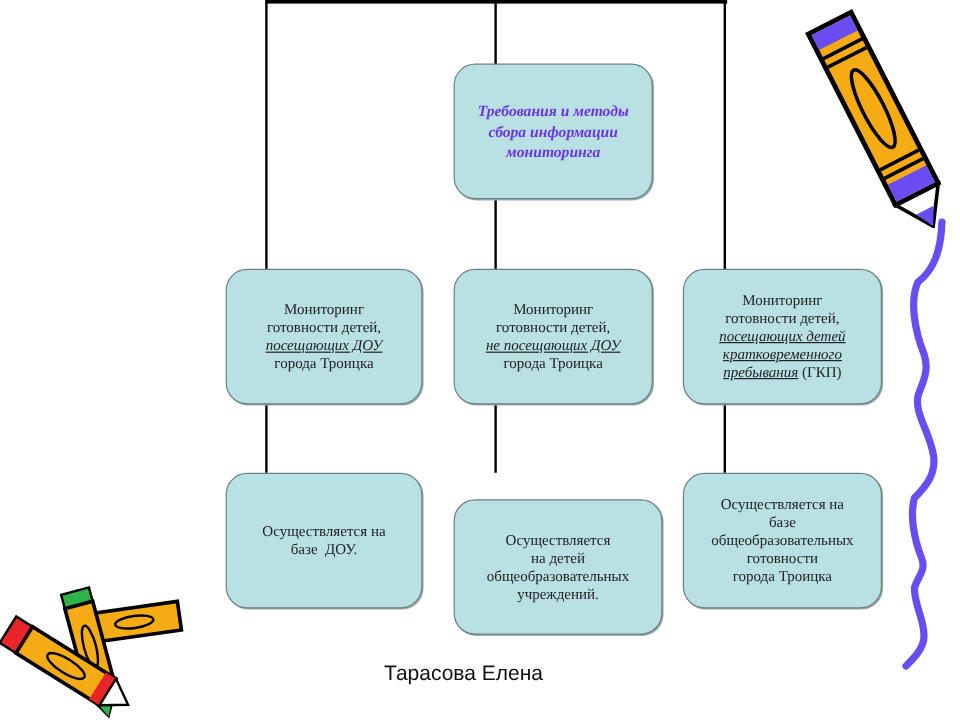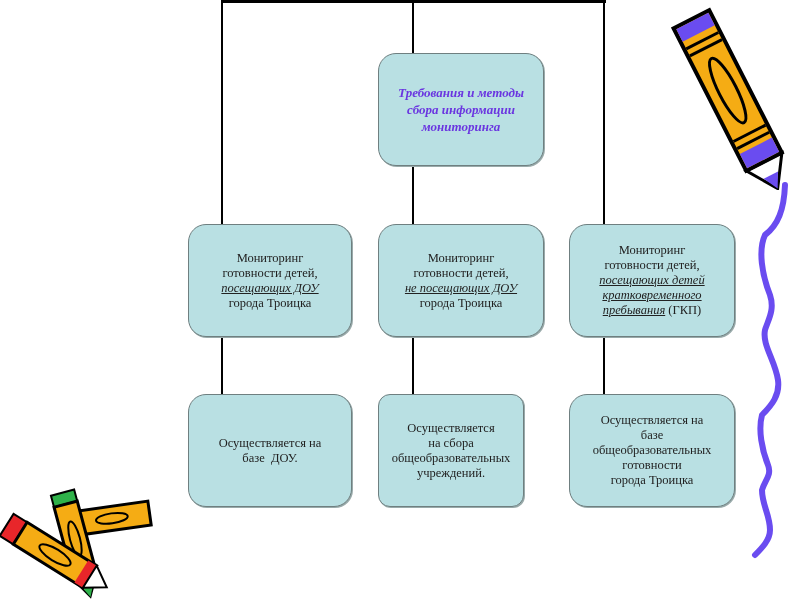--- a/index.html
+++ b/index.html
@@ -47,23 +47,23 @@
   <div class="u">посещающих детей</div>
   <div class="u">кратковременного</div>
   <div><span class="u">пребывания</span><span> (ГКП)</span></div>
 </div>
 
 <div class="box" style="left:140px;top:394px;width:164px;height:113px;">
   <div>Осуществляется на</div>
   <div style="white-space:pre;">базе  ДОУ.</div>
 </div>
 
-<div class="box" style="left:330px;top:394px;width:146px;height:113px;border-radius:12px;">
+<div class="box" style="left:330px;top:416px;width:174px;height:113px;">
   <div>Осуществляется</div>
-  <div>на сбора</div>
+  <div>на детей</div>
   <div>общеобразовательных</div>
   <div>учреждений.</div>
 </div>
 
 <div class="box" style="left:521px;top:394px;width:166px;height:113px;">
   <div>Осуществляется на</div>
   <div>базе</div>
   <div>общеобразовательных</div>
   <div>готовности</div>
   <div>города Троицка</div>
@@ -107,13 +107,14 @@
   <g transform="rotate(32 55 75)">
     <rect x="-2" y="62" width="16" height="26" fill="#e8262a" stroke="#000" stroke-width="2"></rect>
     <rect x="14" y="62" width="82" height="26" fill="#f5ac14" stroke="#000" stroke-width="3"></rect>
     <ellipse cx="55" cy="75" rx="18" ry="6" fill="none" stroke="#000" stroke-width="2"></ellipse>
     <rect x="86" y="62" width="10" height="26" fill="#e8262a"></rect>
     <polygon points="96,62 96,88 116,75" fill="#ffffff" stroke="#000" stroke-width="2"></polygon>
   </g>
 </svg>
 
 <div class="footer">
+  <div>Тарасова Елена</div>
 </div>
 
 </body></html>

